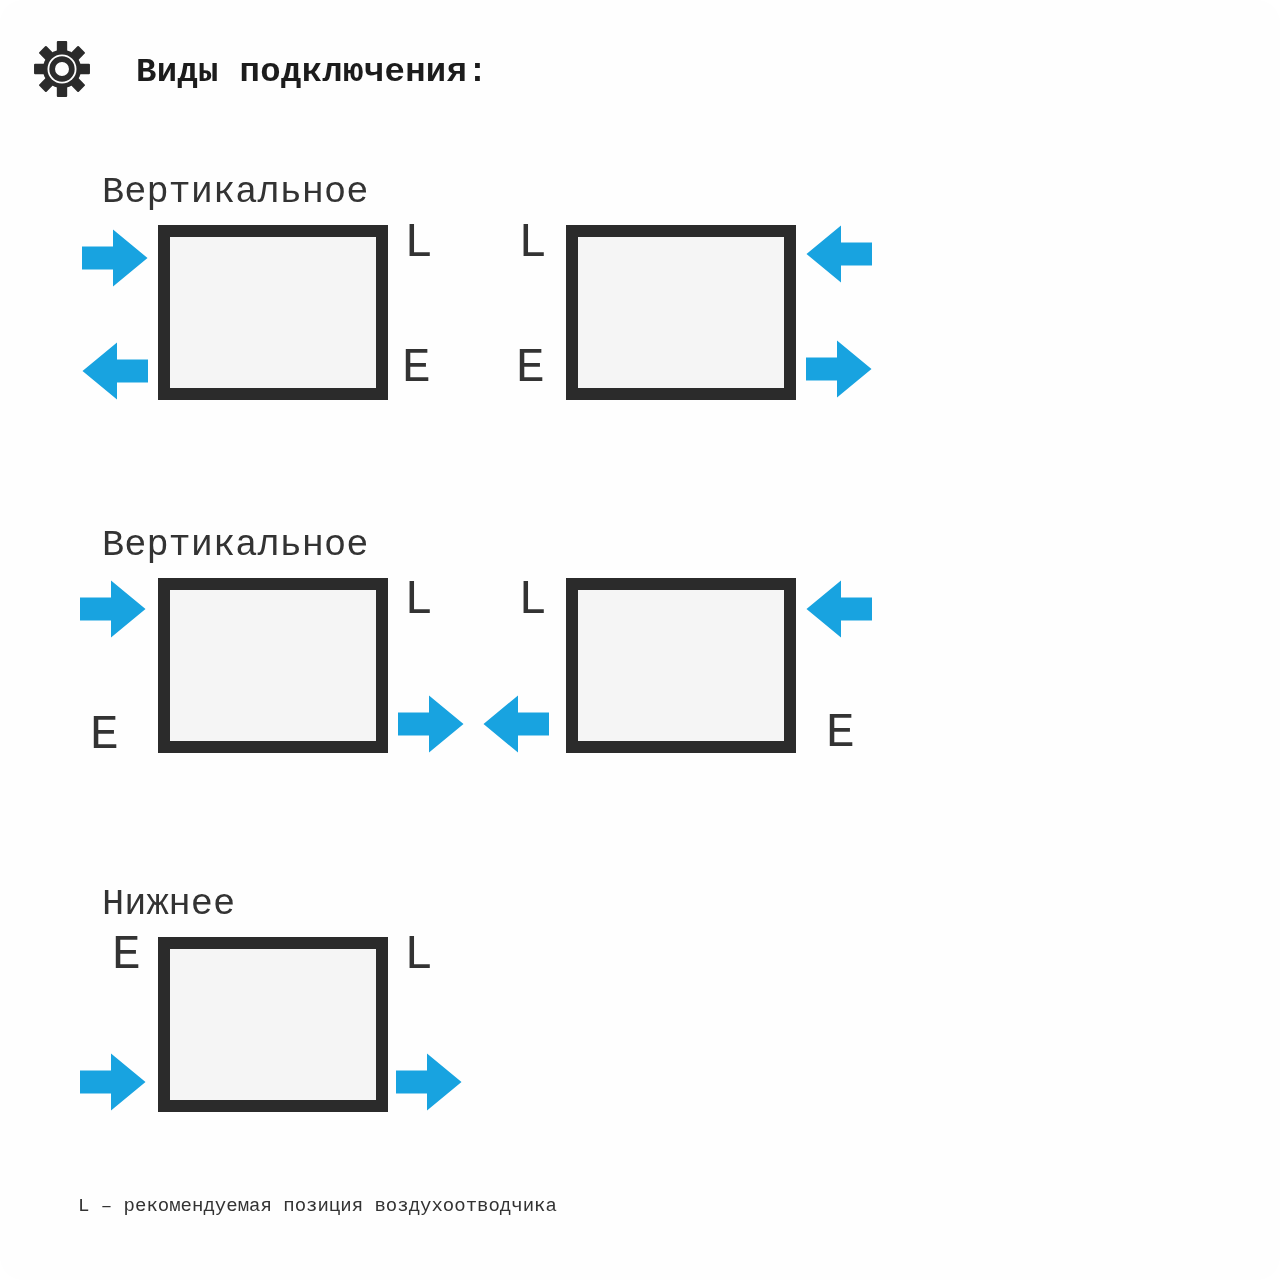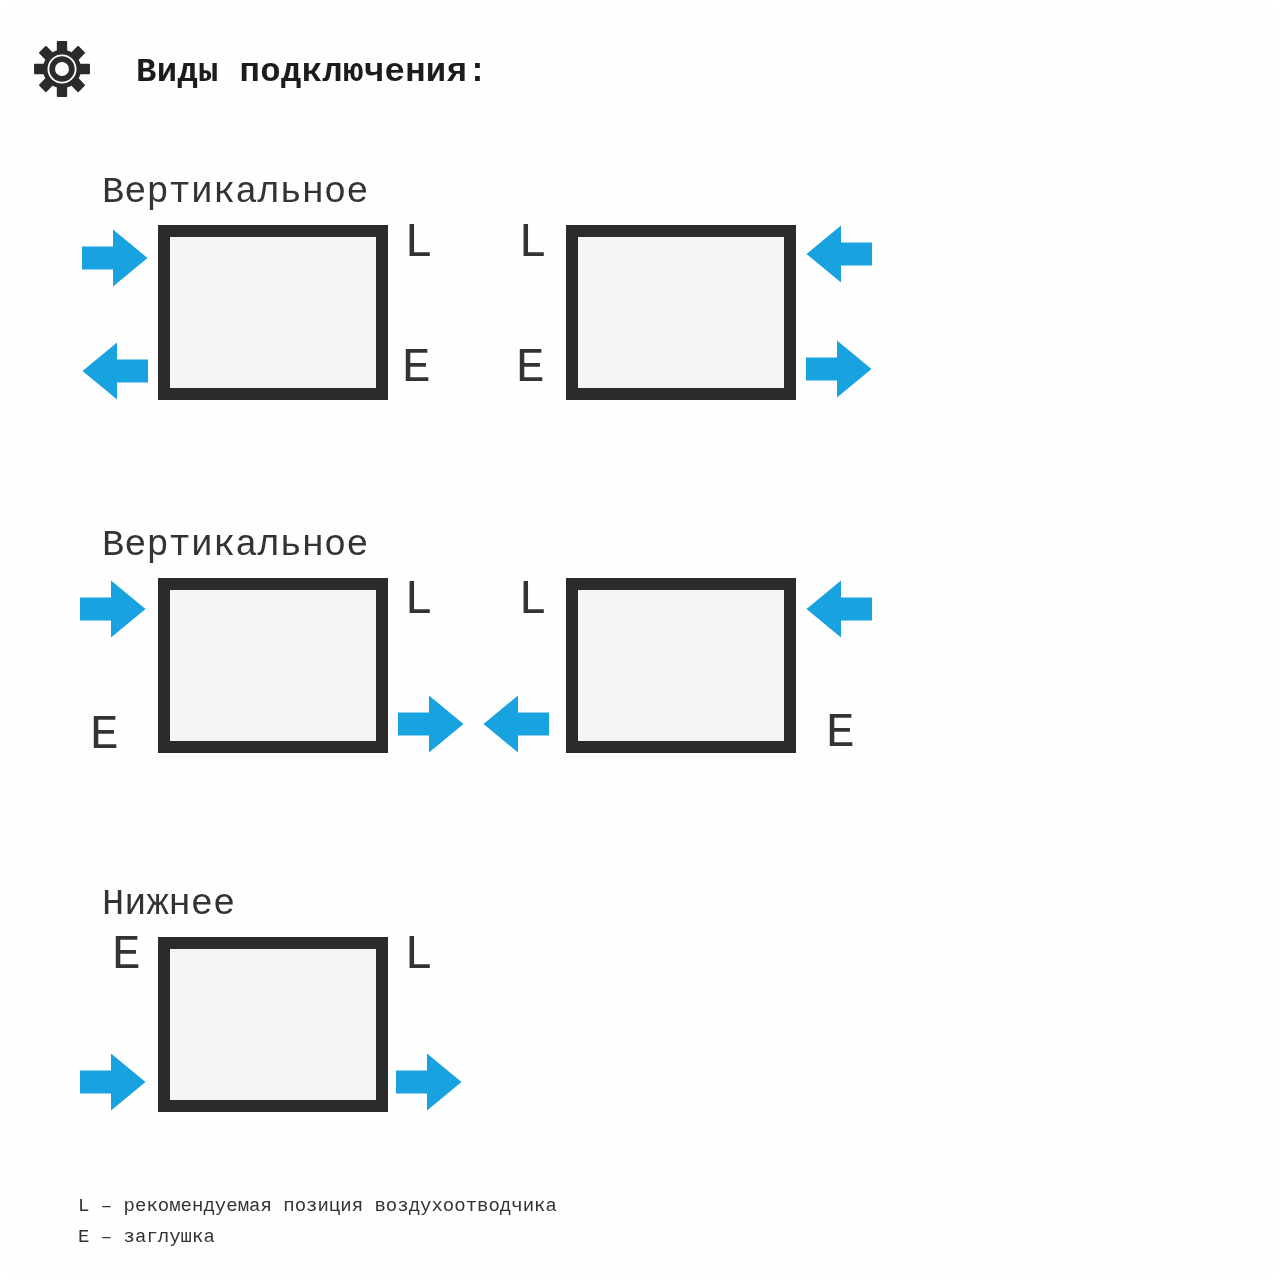--- a/index.html
+++ b/index.html
@@ -145,16 +145,15 @@
   <div class="port p-l3a">L</div>
   <svg class="arrow a9" viewBox="0 0 66 58">
       <polygon points="0,17.5 31,17.5 31,0.5 65.5,29 31,57.5 31,40.5 0,40.5"></polygon>
     </svg>
   <svg class="arrow a10" viewBox="0 0 66 58">
       <polygon points="0,17.5 31,17.5 31,0.5 65.5,29 31,57.5 31,40.5 0,40.5"></polygon>
     </svg>
 
   <div class="legend">
     <div>L – рекомендуемая позиция воздухоотводчика</div>
-    <div>E – заглушка</div>
   </div>
 
 </div>
 
 </body></html>

